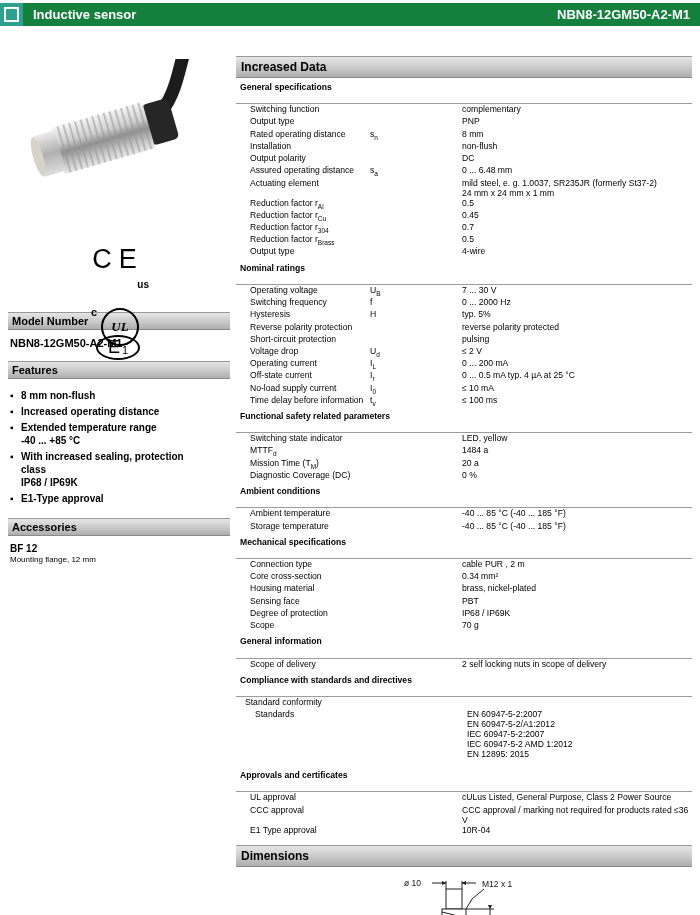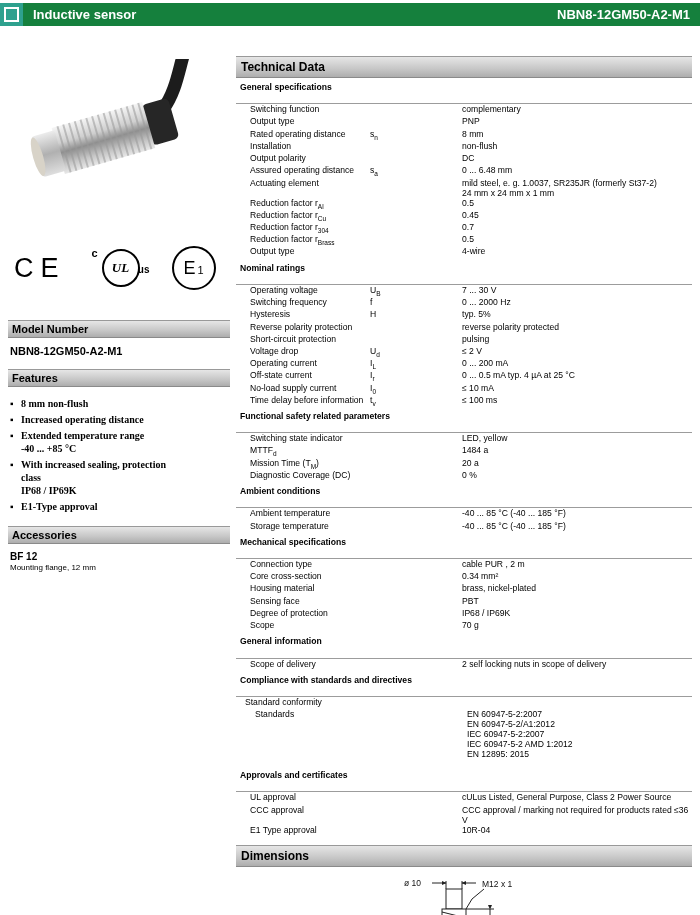--- a/index.html
+++ b/index.html
@@ -7,35 +7,35 @@
   .topbar{position:absolute;top:3px;left:0;right:0;height:23px;background:#15803d;display:flex;align-items:center;}
   .logo{width:23px;height:23px;background:#2ea18e;display:flex;align-items:center;justify-content:center;flex:0 0 auto;}
   .logo-inner{width:11px;height:11px;border:2px solid #fff;}
   .topbar-title{font-weight:bold;font-size:13px;color:#fff;margin-left:10px;}
   .topbar-pn{margin-left:auto;font-weight:bold;font-size:13px;color:#fff;padding-right:10px;}
   .col-left{position:absolute;left:8px;top:56px;width:222px;}
   .col-right{position:absolute;left:236px;top:56px;width:456px;}
   .sechdr{background:linear-gradient(180deg,#e6e6e6 0%,#c6c6c6 60%,#adadad 100%);font-weight:bold;font-size:11px;padding:2px 4px;border-top:1px solid #999;border-bottom:1px solid #8a8a8a;}
   .sechdr.big{font-size:12px;padding:3px 5px;}
   .photo{height:178px;display:flex;align-items:center;justify-content:center;}
-  .marks{display:flex;align-items:center;gap:30px;padding:10px 8px 28px 6px;height:48px;}
+  .marks{display:flex;align-items:center;gap:30px;padding:10px 8px 20px 6px;height:48px;flex-direction:column;}
   .ce{font-size:27px;letter-spacing:7px;font-weight:400;}
   .ulmark{position:relative;width:46px;height:44px;}
   .ul-circle{position:absolute;left:6px;top:3px;width:34px;height:34px;border:2.5px solid #000;border-radius:50%;display:flex;align-items:center;justify-content:center;font-family:"Liberation Serif",serif;font-weight:bold;font-style:italic;font-size:13px;}
   .ul-c{position:absolute;left:-4px;top:1px;font-size:11px;font-weight:bold;}
   .ul-us{position:absolute;right:-8px;bottom:15px;font-size:10px;font-weight:bold;}
   .e1mark{width:40px;height:40px;border:2px solid #000;border-radius:50%;display:flex;align-items:center;justify-content:center;gap:2px;}
   .e1-e{font-size:18px;}
   .e1-n{font-size:11px;margin-top:4px;}
   .model-value{font-size:11px;font-weight:bold;padding:7px 2px 12px;}
   .features-list{list-style:none;margin:0;padding:7px 2px 10px;}
   .feat{display:flex;font-size:10px;font-weight:bold;margin:3px 0;line-height:13px;}
   .blt{flex:0 0 11px;}
   .blt::before{content:"▪";}
-  .feat-txt{white-space:pre-line;font-family:Liberation Serif, serif;}
+  .feat-txt{white-space:pre-line;}
   .acc-name{font-size:10px;font-weight:bold;padding:7px 2px 1px;}
   .acc-desc{font-size:8px;padding:0 2px;}
   .tech{margin-top:3px;}
   .trow{display:flex;font-size:8.6px;line-height:10px;padding:0 2px;}
   .tl{flex:0 0 120px;padding-left:12px;}
   .ts{flex:0 0 92px;}
   .tv{flex:1;white-space:pre-line;}
   sub{font-size:6.5px;line-height:1;}
   .t-h,.t-hg{font-weight:bold;border-bottom:1px solid #9c9c9c;margin-top:3px;padding-top:1px;padding-bottom:9px;}
   .t-hg{margin-top:10px;}
@@ -131,21 +131,21 @@
     </ul>
 
   <div class="sechdr">Accessories</div>
   <div class="acc-name">BF 12</div>
   <div class="acc-desc">Mounting flange, 12 mm</div>
 
 </div>
 
 <div class="col-right">
 
-  <div class="sechdr big">Technical Data</div>
+  <div class="sechdr big">Increased Data</div>
 
   <div class="tech">
 
   <div class="trow t-h">
         <span class="tl"><span>General specifications</span><sub></sub><span></span></span>
 
       </div>
       <div class="trow t-r">
         <span class="tl"><span>Switching function</span><sub></sub><span></span></span>
         <span class="ts"><span></span><sub></sub></span>

